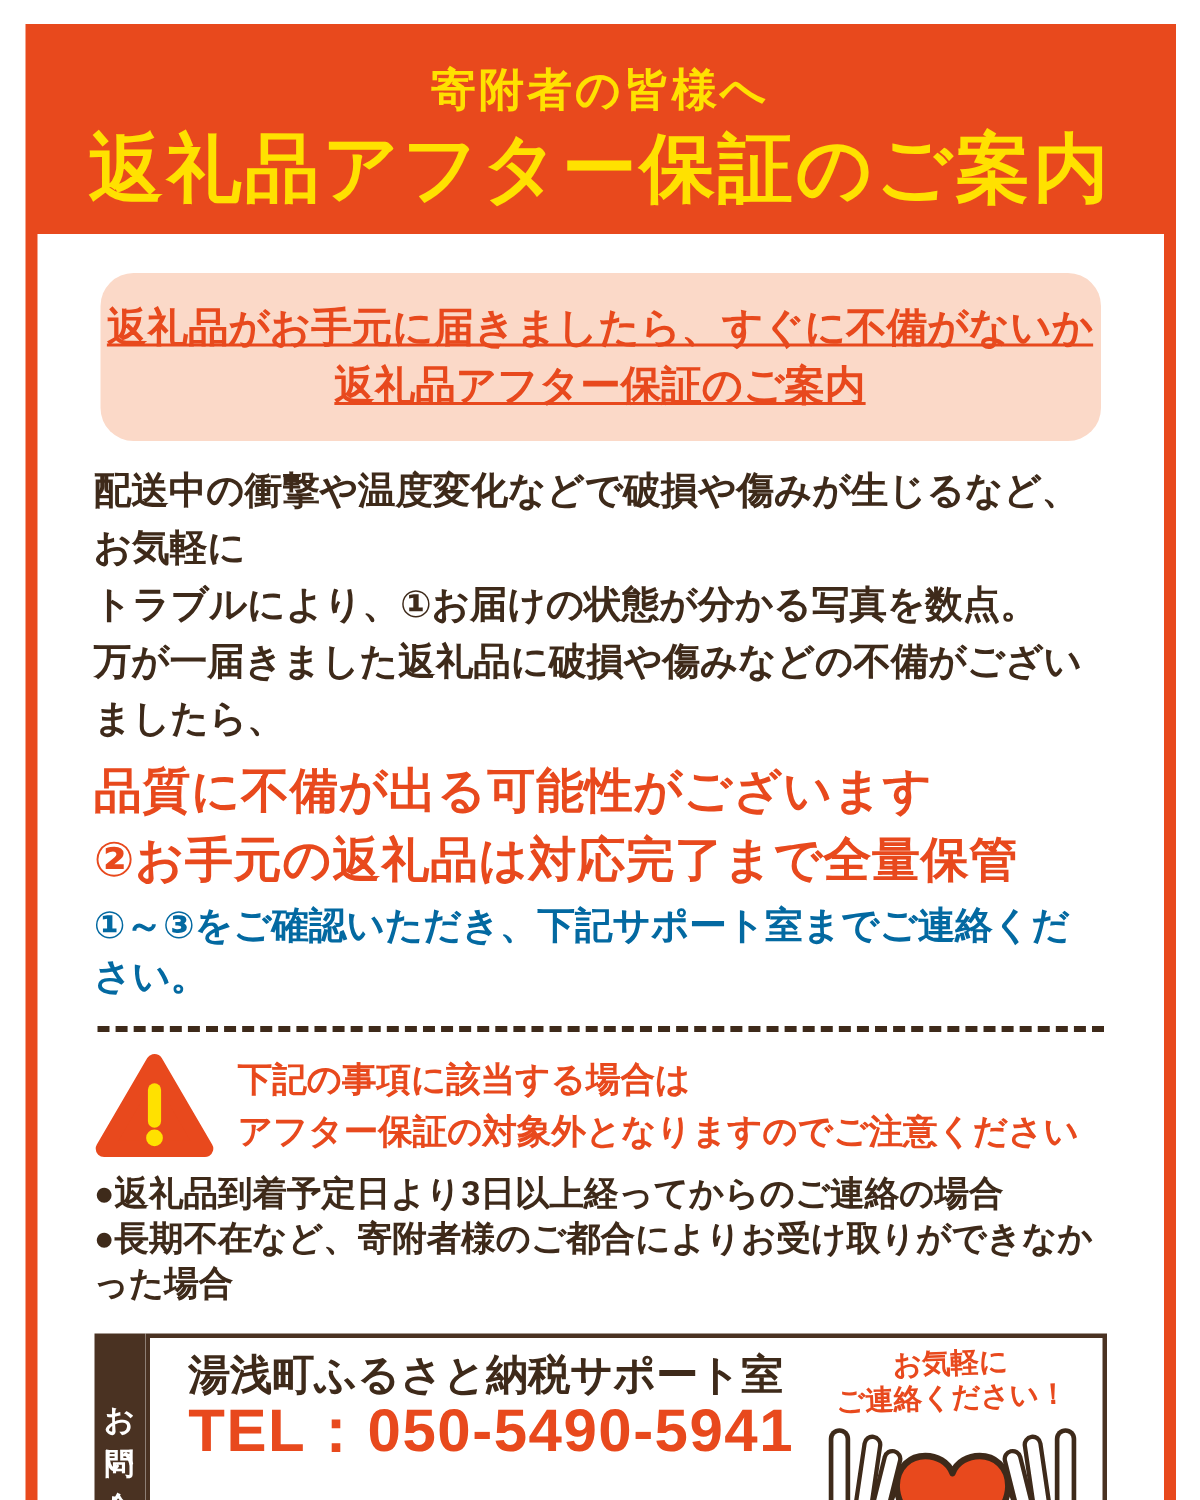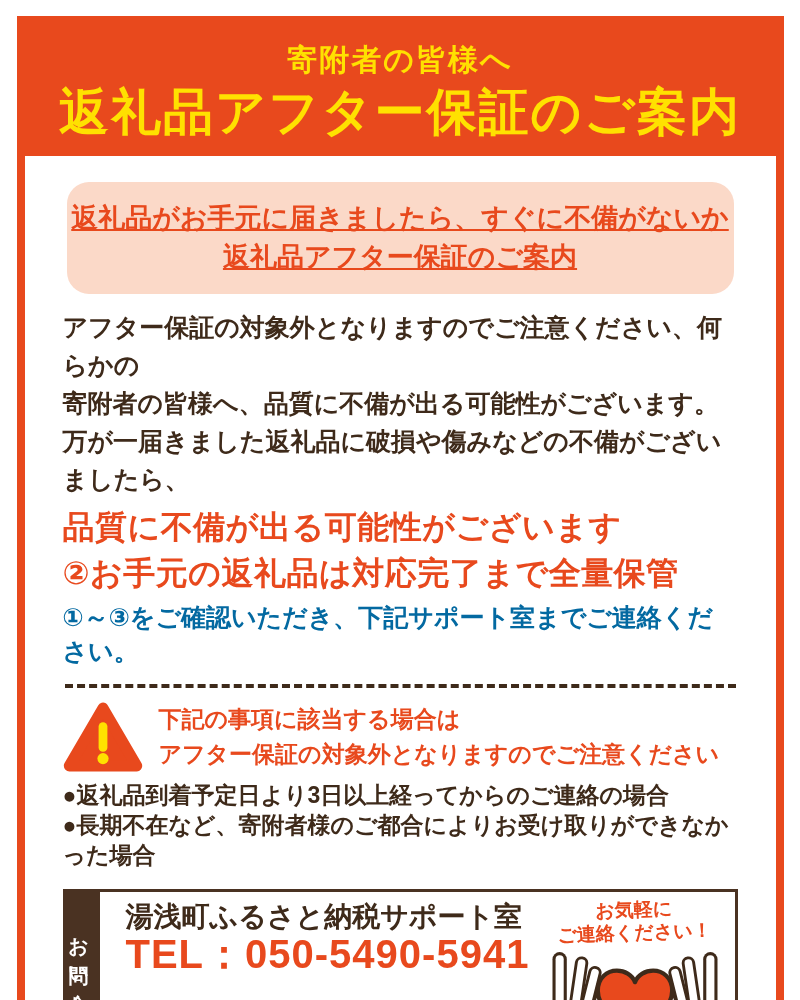--- a/index.html
+++ b/index.html
@@ -68,22 +68,22 @@
   </div>
 
   <div class="panel">
 
     <div class="notice-box">
       <div>返礼品がお手元に届きましたら、すぐに不備がないか</div>
       <div>返礼品アフター保証のご案内</div>
     </div>
 
     <div class="body-text">
-      <div>アフター保証の対象外となりますのでご注意ください、何らかの</div>
-      <div>寄附者の皆様へ、品質に不備が出る可能性がございます。</div>
+      <div>配送中の衝撃や温度変化などで破損や傷みが生じるなど、お気軽に</div>
+      <div>トラブルにより、①お届けの状態が分かる写真を数点。</div>
       <div>万が一届きました返礼品に破損や傷みなどの不備がございましたら、</div>
     </div>
 
     <ul class="steps-list">
       <li class="step-item">品質に不備が出る可能性がございます</li>
       <li class="step-item">②お手元の返礼品は対応完了まで全量保管</li>
     </ul>
     <div class="steps-note">①～③をご確認いただき、下記サポート室までご連絡ください。</div>
 
     <hr class="dashed-divider">

